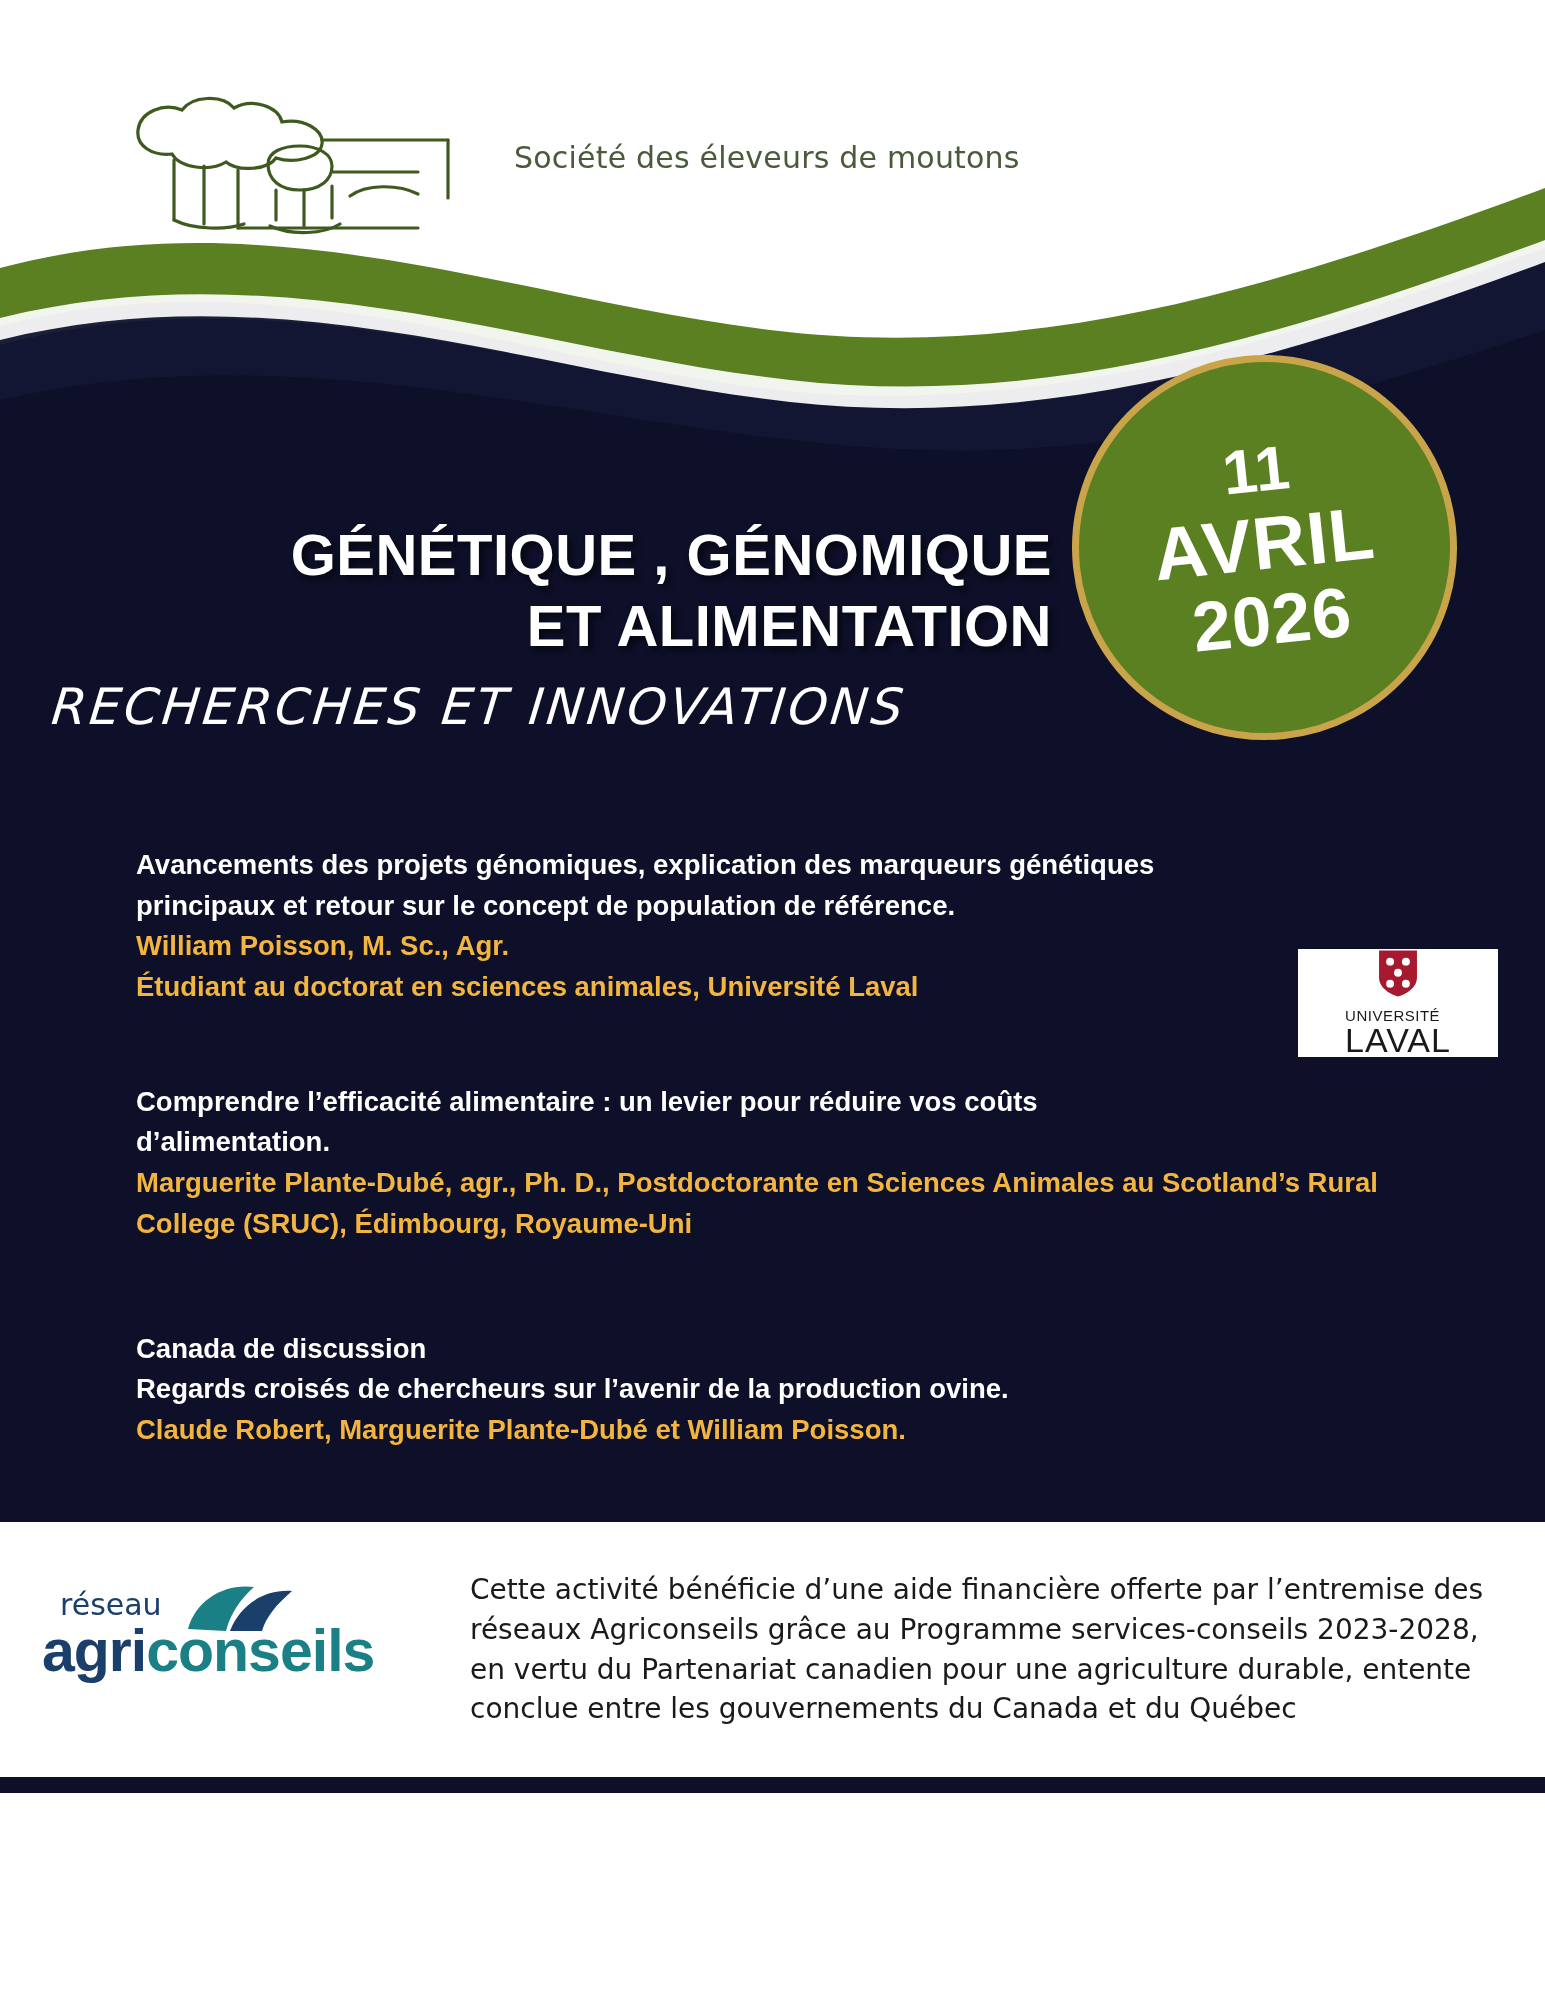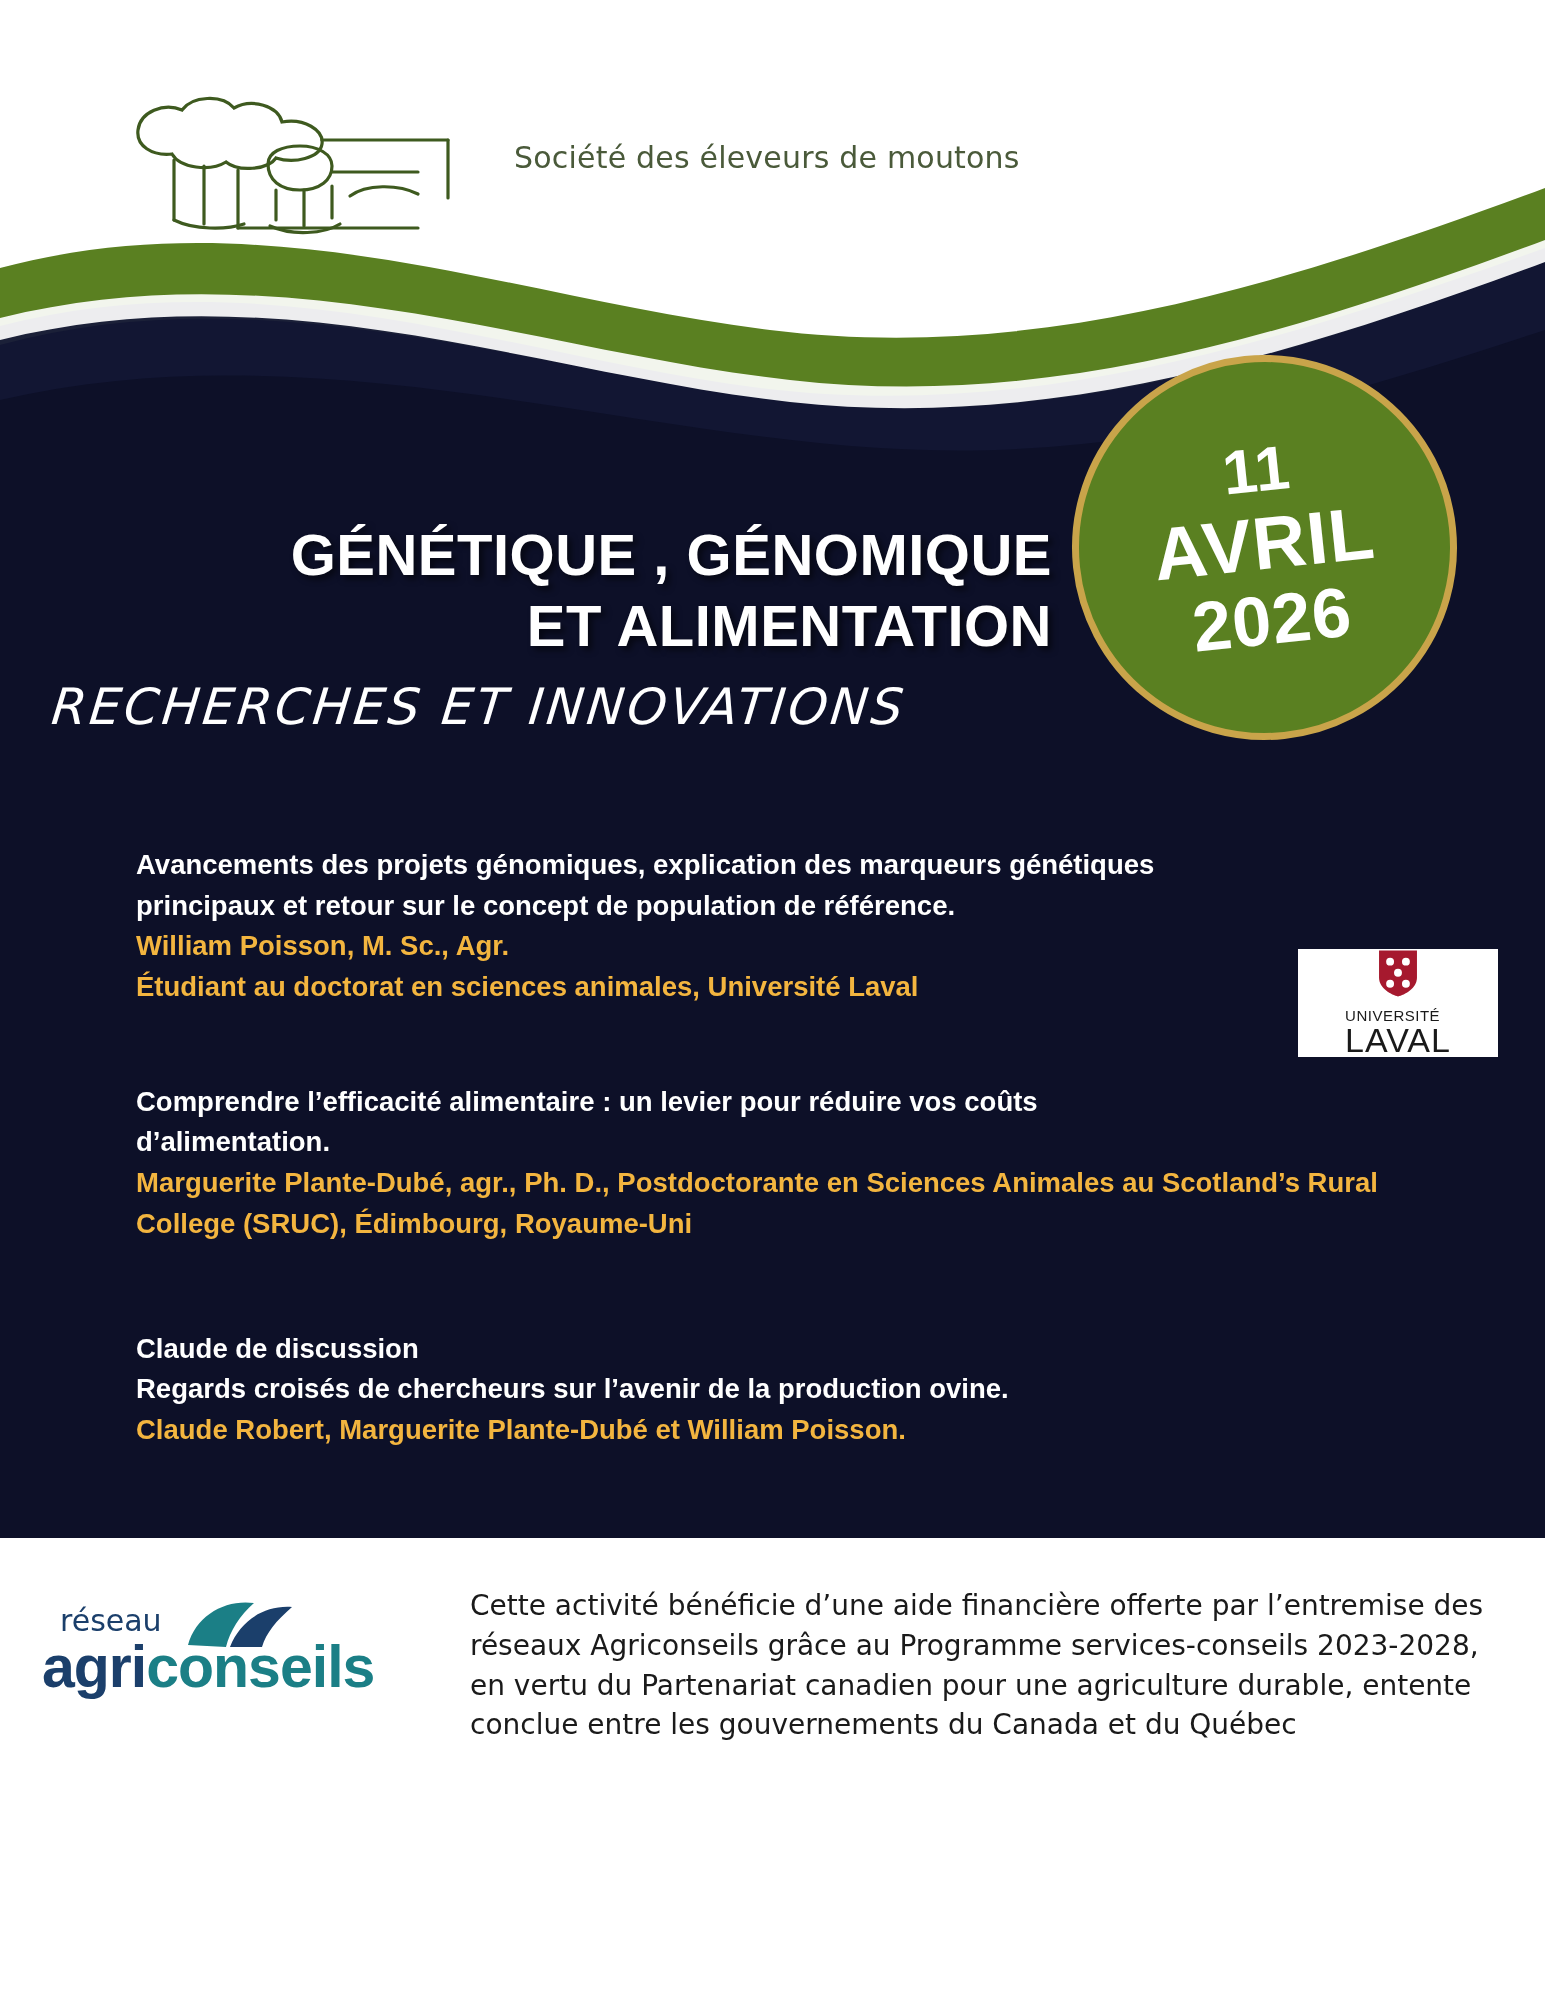--- a/index.html
+++ b/index.html
@@ -189,21 +189,21 @@
     color: #11152e;
     font-size: 42px;
     font-weight: 800;
     letter-spacing: .5px;
   }
 
   
   .footer {
     position: absolute;
     left: 0;
-    bottom: 0;
+    bottom: 16px;
     width: 1545px;
     height: 255px;
     background: #ffffff;
     z-index: 9;
     display: flex;
     align-items: center;
   }
   .ac-logo {
     width: 420px;
     margin-left: 30px;
@@ -321,21 +321,21 @@
         </div>
       </div>
     </div>
 
     <div class="block block-feed">
       <div class="b-title">Comprendre l’efficacité alimentaire : un levier pour réduire vos coûts d’alimentation.</div>
       <div class="b-person">Marguerite Plante-Dubé, agr., Ph. D., Postdoctorante en Sciences Animales au Scotland’s Rural College (SRUC), Édimbourg, Royaume-Uni</div>
     </div>
 
     <div class="block block-panel">
-      <div class="b-title">Claude de discussion</div>
+      <div class="b-title">Canada de discussion</div>
       <div class="b-title">Regards croisés de chercheurs sur l’avenir de la production ovine.</div>
       <div class="b-person">Claude Robert,  Marguerite Plante-Dubé et William Poisson.</div>
     </div>
 
   </div>
 
   <div class="venue">
     <span>HÔTEL OIE DES NEIGES, LEVIS</span>
   </div>
 

